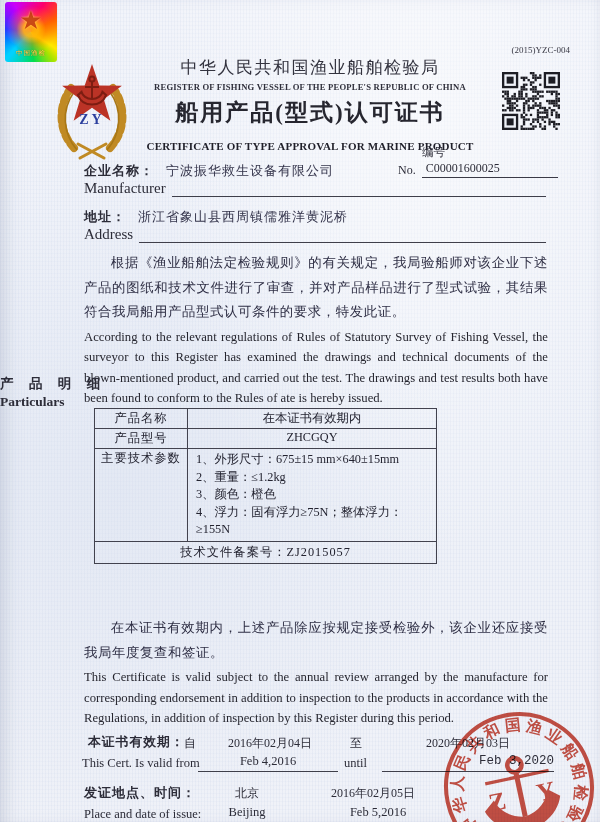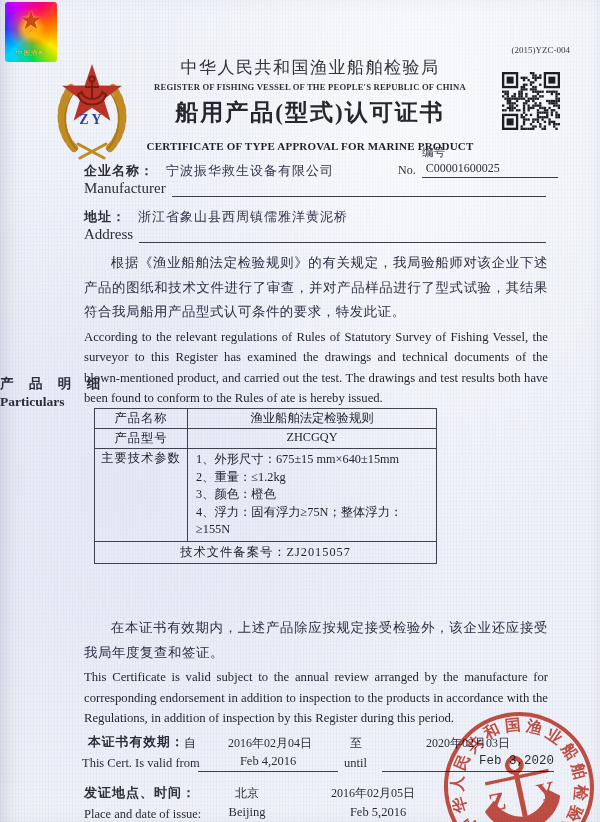--- a/index.html
+++ b/index.html
@@ -413,21 +413,21 @@
   </div>
 
   <div class="abs particulars-title">
     <div class="pt-cn">产 品 明 细</div>
     <div class="pt-en">Particulars</div>
   </div>
 
   <div class="abs ptable">
     <div class="trow">
       <div class="tlabel">产品名称</div>
-      <div class="tvalue">渔业船舶法定检验规则</div>
+      <div class="tvalue">在本证书有效期内</div>
     </div>
     <div class="trow">
       <div class="tlabel">产品型号</div>
       <div class="tvalue">ZHCGQY</div>
     </div>
     <div class="trow">
       <div class="tlabel">主要技术参数</div>
       <div class="tlines">
         <div>1、外形尺寸：675±15 mm×640±15mm</div>
         <div>2、重量：≤1.2kg</div>

